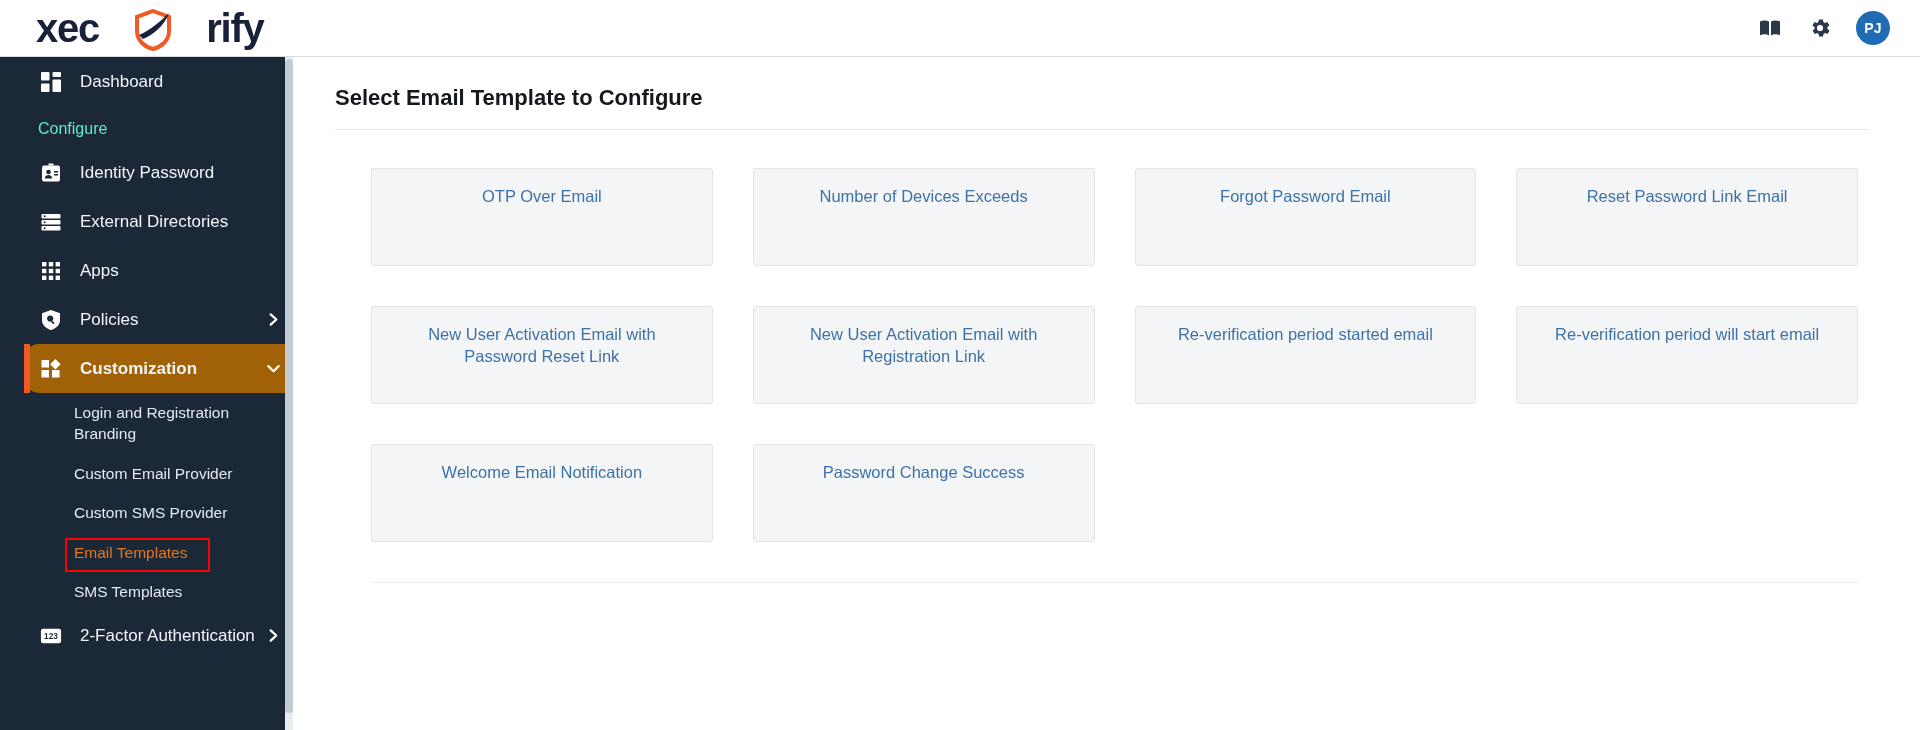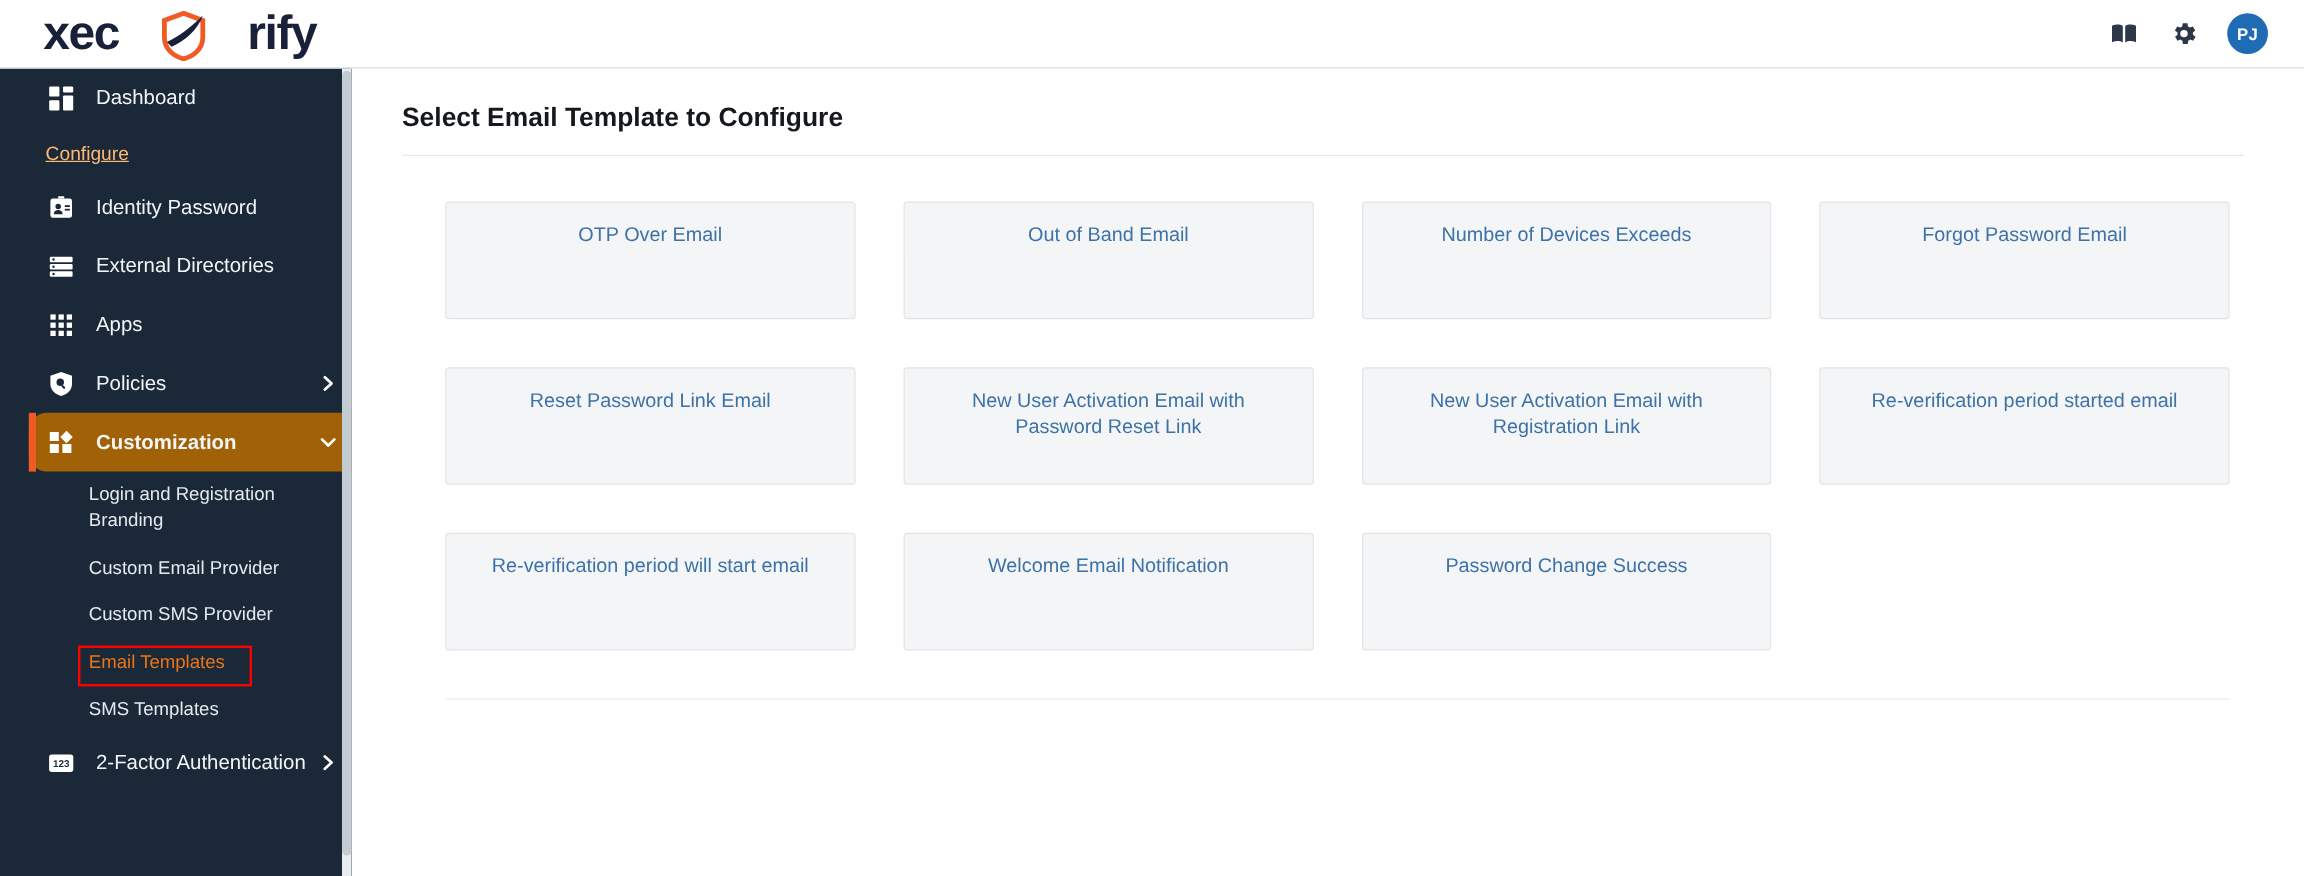--- a/index.html
+++ b/index.html
@@ -125,24 +125,23 @@
   }
   .nav-item.active::before {
     content: "";
     position: absolute;
     left: 0; top: 0; bottom: 0;
     width: 6px;
     background: #f15a24;
   }
 
   .section-label {
-    color: #fdba74;
+    color: #5eead4;
     font-size: 16px;
     padding: 14px 0 10px 14px;
-    text-decoration: underline;
   }
 
   .subnav-item {
     color: #e4e9ee;
     font-size: 15.5px;
     padding: 9px 24px 9px 50px;
     line-height: 1.38;
     cursor: pointer;
     position: relative;
   }
@@ -404,23 +403,20 @@
   <div class="panel">
 
     <div class="page-title">Select Email Template to Configure</div>
     <div class="divider"></div>
 
     <div class="card-grid">
       <div class="tpl-card">
           <span class="tpl-label">OTP Over Email</span>
         </div>
       <div class="tpl-card">
-          <span class="tpl-label">Out of Band Email</span>
-        </div>
-      <div class="tpl-card">
           <span class="tpl-label">Number of Devices Exceeds</span>
         </div>
       <div class="tpl-card">
           <span class="tpl-label">Forgot Password Email</span>
         </div>
       <div class="tpl-card">
           <span class="tpl-label">Reset Password Link Email</span>
         </div>
       <div class="tpl-card">
           <span class="tpl-label">New User Activation Email with Password Reset Link</span>

